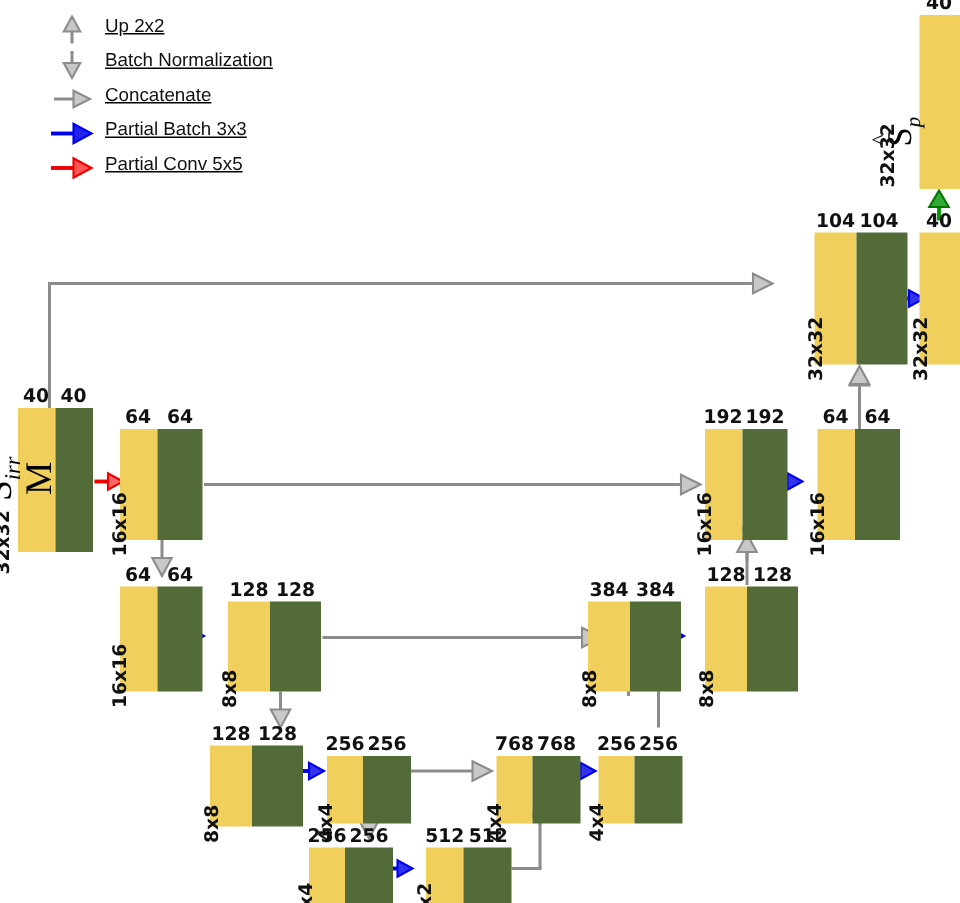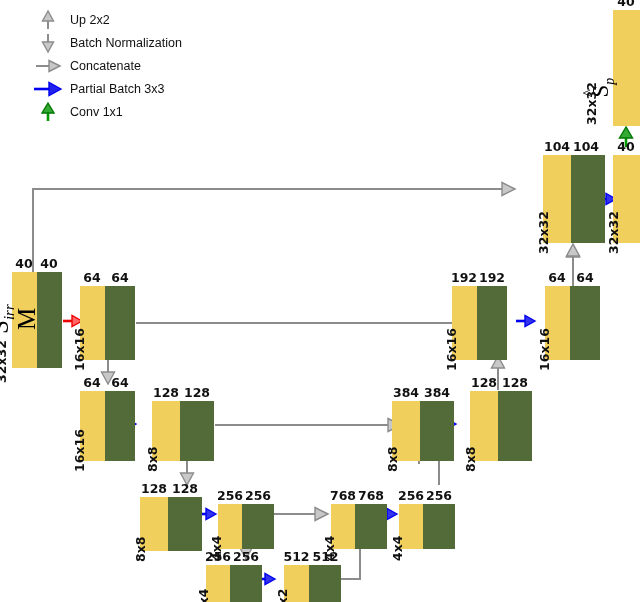--- a/index.html
+++ b/index.html
@@ -5,21 +5,21 @@
   html,body{margin:0;padding:0;background:#ffffff;}
   #canvas{
     position:relative;
     width:640px;height:602px;
     background:#ffffff;
     font-family:"Liberation Sans", sans-serif;
     overflow:hidden;
   }
   
   .legend{position:absolute;left:30px;top:10px;}
-  .legend-row{display:flex;align-items:center;height:20px;margin-bottom:3px;}
+  .legend-row{display:flex;height:20px;margin-bottom:3px;text-decoration:underline;}
   .legend-icon{width:36px;height:20px;position:relative;flex:0 0 36px;}
   .legend-label{font-size:12.5px;color:#111;white-space:nowrap;padding-left:4px;}
   
   .blk{position:absolute;display:flex;box-sizing:border-box;}
   .half{height:100%;box-sizing:border-box;position:relative;}
   .half.y{background:#f0cf5d;}
   .half.g{background:#526b38;}
   .topnum{position:absolute;top:-16px;font-size:12.5px;color:#111;white-space:nowrap;
           text-align:center;font-weight:bold;font-family:"DejaVu Sans",sans-serif;}
   .sidenum{position:absolute;font-size:12.5px;color:#111;white-space:nowrap;
@@ -74,30 +74,30 @@
     <div class="legend-row">
       <span class="legend-icon">
         <svg class="ar" width="36" height="20" viewBox="0 0 36 20">
           <line x1="4" y1="10" x2="20" y2="10" stroke="#0000ee" stroke-width="2.6"></line>
           <polygon points="31,10 19,3.5 19,16.5" fill="#2222ee" stroke="#0000ee" stroke-width="1.4"></polygon>
         </svg>
       </span>
       <span class="legend-label">Partial Batch 3x3</span>
     </div>
 
-
-    <div class="legend-row">
-      <span class="legend-icon">
-        <svg class="ar" width="36" height="20" viewBox="0 0 36 20">
-          <line x1="18" y1="19" x2="18" y2="8" stroke="#009900" stroke-width="2.6"></line>
-          <polygon points="18,1 12,11 24,11" fill="#33aa33" stroke="#007700" stroke-width="1.4"></polygon>
-        </svg>
-      </span>
-      <span class="legend-label">Conv 1x1</span>
-    </div>
+    <div class="legend-row">
+      <span class="legend-icon">
+        <svg class="ar" width="36" height="20" viewBox="0 0 36 20">
+          <line x1="4" y1="10" x2="20" y2="10" stroke="#ee0000" stroke-width="2.6"></line>
+          <polygon points="31,10 19,3.5 19,16.5" fill="#ff5555" stroke="#ee0000" stroke-width="1.4"></polygon>
+        </svg>
+      </span>
+      <span class="legend-label">Partial Conv 5x5</span>
+    </div>
+
   </div>
 
   <div class="ln v" style="left:32px;top:188px;height:84px;"></div>
   <div class="ln h" style="left:32px;top:188px;width:472px;"></div>
   <svg class="ar" style="left:498px;top:180px;" width="20" height="18" viewBox="0 0 20 18">
     <polygon points="17,9 4,2.5 4,15.5" fill="#c8c8c8" stroke="#8c8c8c" stroke-width="1.4"></polygon>
   </svg>
 
   <div class="ln h" style="left:136px;top:322px;width:320px;"></div>
   <svg class="ar" style="left:450px;top:314px;" width="20" height="18" viewBox="0 0 20 18">
@@ -329,21 +329,21 @@
   <div class="blk" style="left:470px;top:391px;width:62px;height:70px;">
     <div class="half y" style="width:28px;">
       <span class="topnum" style="left:-9px;width:46px;">128</span>
       <span class="sidenum" style="left:8px;top:66px;">8x8</span>
     </div>
     <div class="half g" style="width:34px;">
       <span class="topnum" style="left:-6px;width:46px;">128</span>
     </div>
   </div>
 
-  <div class="blk" style="left:452px;top:286px;width:55px;height:74px;">
+  <div class="blk" style="left:470px;top:286px;width:55px;height:74px;">
     <div class="half y" style="width:25px;">
       <span class="topnum" style="left:-11px;width:46px;">192</span>
       <span class="sidenum" style="left:7px;top:70px;">16x16</span>
     </div>
     <div class="half g" style="width:30px;">
       <span class="topnum" style="left:-8px;width:46px;">192</span>
     </div>
   </div>
 
   <div class="blk" style="left:545px;top:286px;width:55px;height:74px;">

